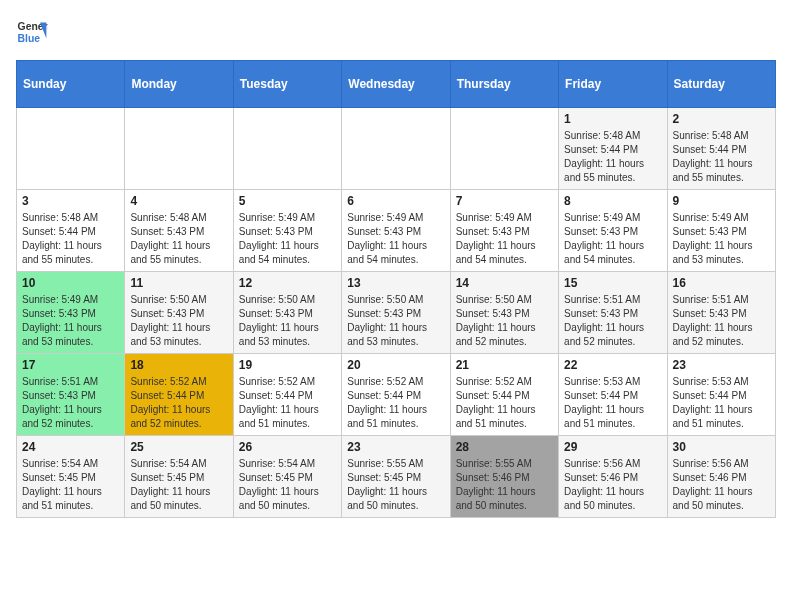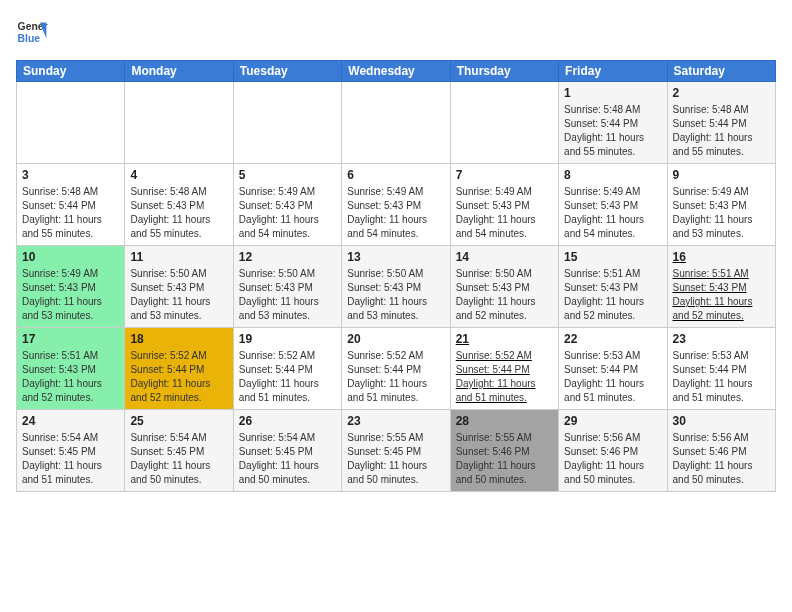--- a/index.html
+++ b/index.html
@@ -38,21 +38,21 @@
       color: #555;
     }
     .calendar {
       width: 100%;
       border-collapse: collapse;
       font-size: 11px;
     }
     .calendar th {
       background: #3a7bd5;
       color: #fff;
-      padding: 3px 6px;
+      padding: 16px 6px;
       text-align: left;
       font-size: 12px;
       font-weight: bold;
       border: 1px solid #2a6bc5;
     }
     .calendar td {
       border: 1px solid #ccc;
       vertical-align: top;
       padding: 4px 5px;
       width: 14.28%;
@@ -218,21 +218,21 @@
 Daylight: 11 hours
 and 52 minutes.</div>
         </td>
         <td style="background: rgb(245, 245, 245);">
           <div class="day-number">15</div>
           <div class="day-info" style="white-space: pre-line;">Sunrise: 5:51 AM
 Sunset: 5:43 PM
 Daylight: 11 hours
 and 52 minutes.</div>
         </td>
-        <td style="background: rgb(245, 245, 245); text-decoration: underline;">
+        <td style="background: rgb(245, 245, 245);">
           <div class="day-number">16</div>
           <div class="day-info" style="white-space: pre-line;">Sunrise: 5:51 AM
 Sunset: 5:43 PM
 Daylight: 11 hours
 and 52 minutes.</div>
         </td>
       </tr>
       <tr>
         <td style="background: #86efac;">
           <div class="day-number">17</div>
@@ -255,21 +255,21 @@
 Daylight: 11 hours
 and 51 minutes.</div>
         </td>
         <td style="background: rgb(255, 255, 255);">
           <div class="day-number">20</div>
           <div class="day-info" style="white-space: pre-line;">Sunrise: 5:52 AM
 Sunset: 5:44 PM
 Daylight: 11 hours
 and 51 minutes.</div>
         </td>
-        <td style="background: rgb(255, 255, 255); text-decoration: underline;">
+        <td style="background: rgb(255, 255, 255);">
           <div class="day-number">21</div>
           <div class="day-info" style="white-space: pre-line;">Sunrise: 5:52 AM
 Sunset: 5:44 PM
 Daylight: 11 hours
 and 51 minutes.</div>
         </td>
         <td style="background: rgb(255, 255, 255);">
           <div class="day-number">22</div>
           <div class="day-info" style="white-space: pre-line;">Sunrise: 5:53 AM
 Sunset: 5:44 PM

